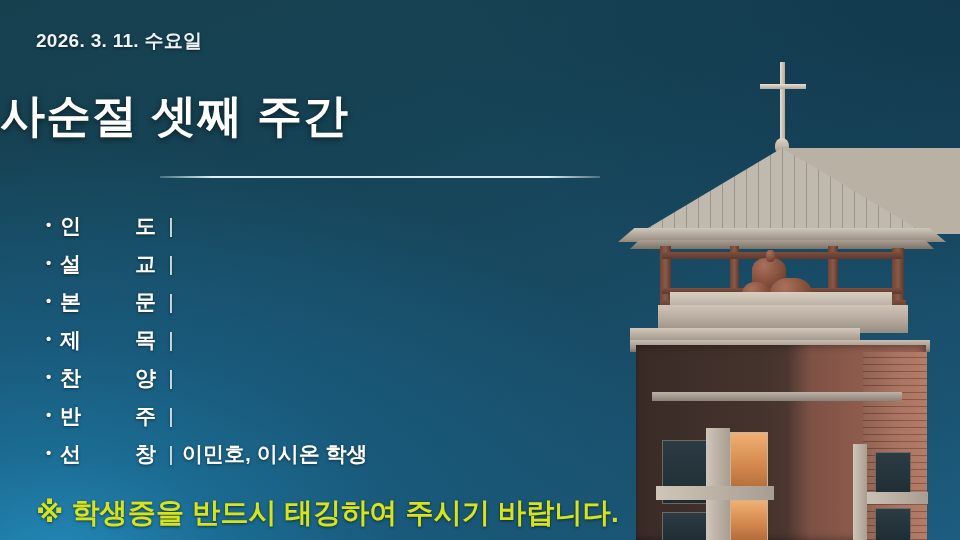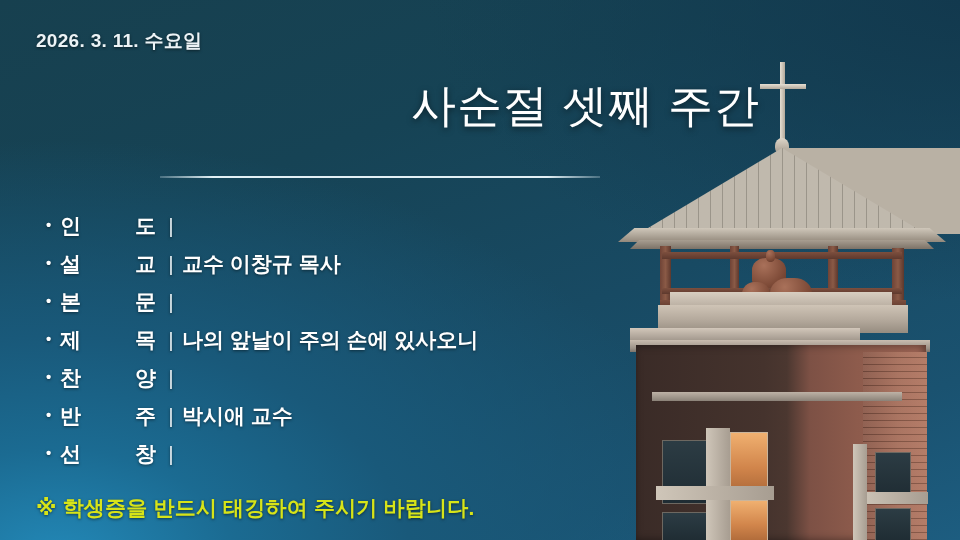--- a/index.html
+++ b/index.html
@@ -94,22 +94,22 @@
   .cross-h{position:absolute;left:160px;top:84px;width:46px;height:5px;
     background:linear-gradient(180deg,#e6dfd3,#b3a99b);}
 
   
   #date{
     position:absolute;left:36px;top:28px;
     font-size:19px;font-weight:700;color:#ecf3f6;letter-spacing:.3px;
     text-shadow:0 1px 3px rgba(0,0,0,.55);white-space:nowrap;
   }
   #title{
-    position:absolute;left:0;top:76px;width:760px;text-align:right;
-    font-size:45px;font-weight:400;color:#ffffff;letter-spacing:1px;
+    position:absolute;left:0;top:86px;width:760px;text-align:left;
+    font-size:45px;font-weight:700;color:#ffffff;letter-spacing:1px;
     text-shadow:0 2px 6px rgba(0,0,0,.55);
   }
   #rule{
     position:absolute;left:160px;top:176px;width:440px;height:2px;
     background:linear-gradient(90deg,rgba(226,240,245,.25),#e2f0f5 12%,#e2f0f5 88%,rgba(226,240,245,.25));
   }
 
   #list{position:absolute;left:46px;top:212px;width:600px;}
   .row{
     display:flex;align-items:baseline;height:38px;
@@ -122,21 +122,21 @@
   }
   .label{
     flex:0 0 96px;display:flex;justify-content:space-between;
     letter-spacing:0;padding-right:4px;
   }
   .sep{flex:0 0 22px;color:#dfe9ee;font-weight:400;text-align:center;}
   .value{flex:1 1 auto;}
 
   #note{
     position:absolute;left:36px;top:494px;
-    font-size:21px;font-weight:700;color:#d7e418;letter-spacing:.2px;
+    font-size:28px;font-weight:700;color:#d7e418;letter-spacing:.2px;
     text-shadow:0 1px 3px rgba(0,0,0,.55);white-space:nowrap;
   }
 </style>
 </head>
 <body>
 
 <div id="slide">
 
   <div id="tower">
     <div class="t-sky"></div>
@@ -203,67 +203,65 @@
       <span class="sep">|</span>
     </div>
 
     <div class="row">
       <span class="bullet">•</span>
       <span class="label">
         <span>설</span>
         <span>교</span>
       </span>
       <span class="sep">|</span>
-      <span class="value">교수 이창규 목사</span>
     </div>
 
     <div class="row">
       <span class="bullet">•</span>
       <span class="label">
         <span>본</span>
         <span>문</span>
       </span>
       <span class="sep">|</span>
     </div>
 
     <div class="row">
       <span class="bullet">•</span>
       <span class="label">
         <span>제</span>
         <span>목</span>
       </span>
       <span class="sep">|</span>
-      <span class="value">나의 앞날이 주의 손에 있사오니</span>
     </div>
 
     <div class="row">
       <span class="bullet">•</span>
       <span class="label">
         <span>찬</span>
         <span>양</span>
       </span>
       <span class="sep">|</span>
     </div>
 
     <div class="row">
       <span class="bullet">•</span>
       <span class="label">
         <span>반</span>
         <span>주</span>
       </span>
       <span class="sep">|</span>
-      <span class="value">박시애 교수</span>
     </div>
 
     <div class="row">
       <span class="bullet">•</span>
       <span class="label">
         <span>선</span>
         <span>창</span>
       </span>
       <span class="sep">|</span>
+      <span class="value">이민호, 이시온 학생</span>
     </div>
 
   </div>
 
   <div id="note">※ 학생증을 반드시 태깅하여 주시기 바랍니다.</div>
 
 </div>
 
 </body></html>

